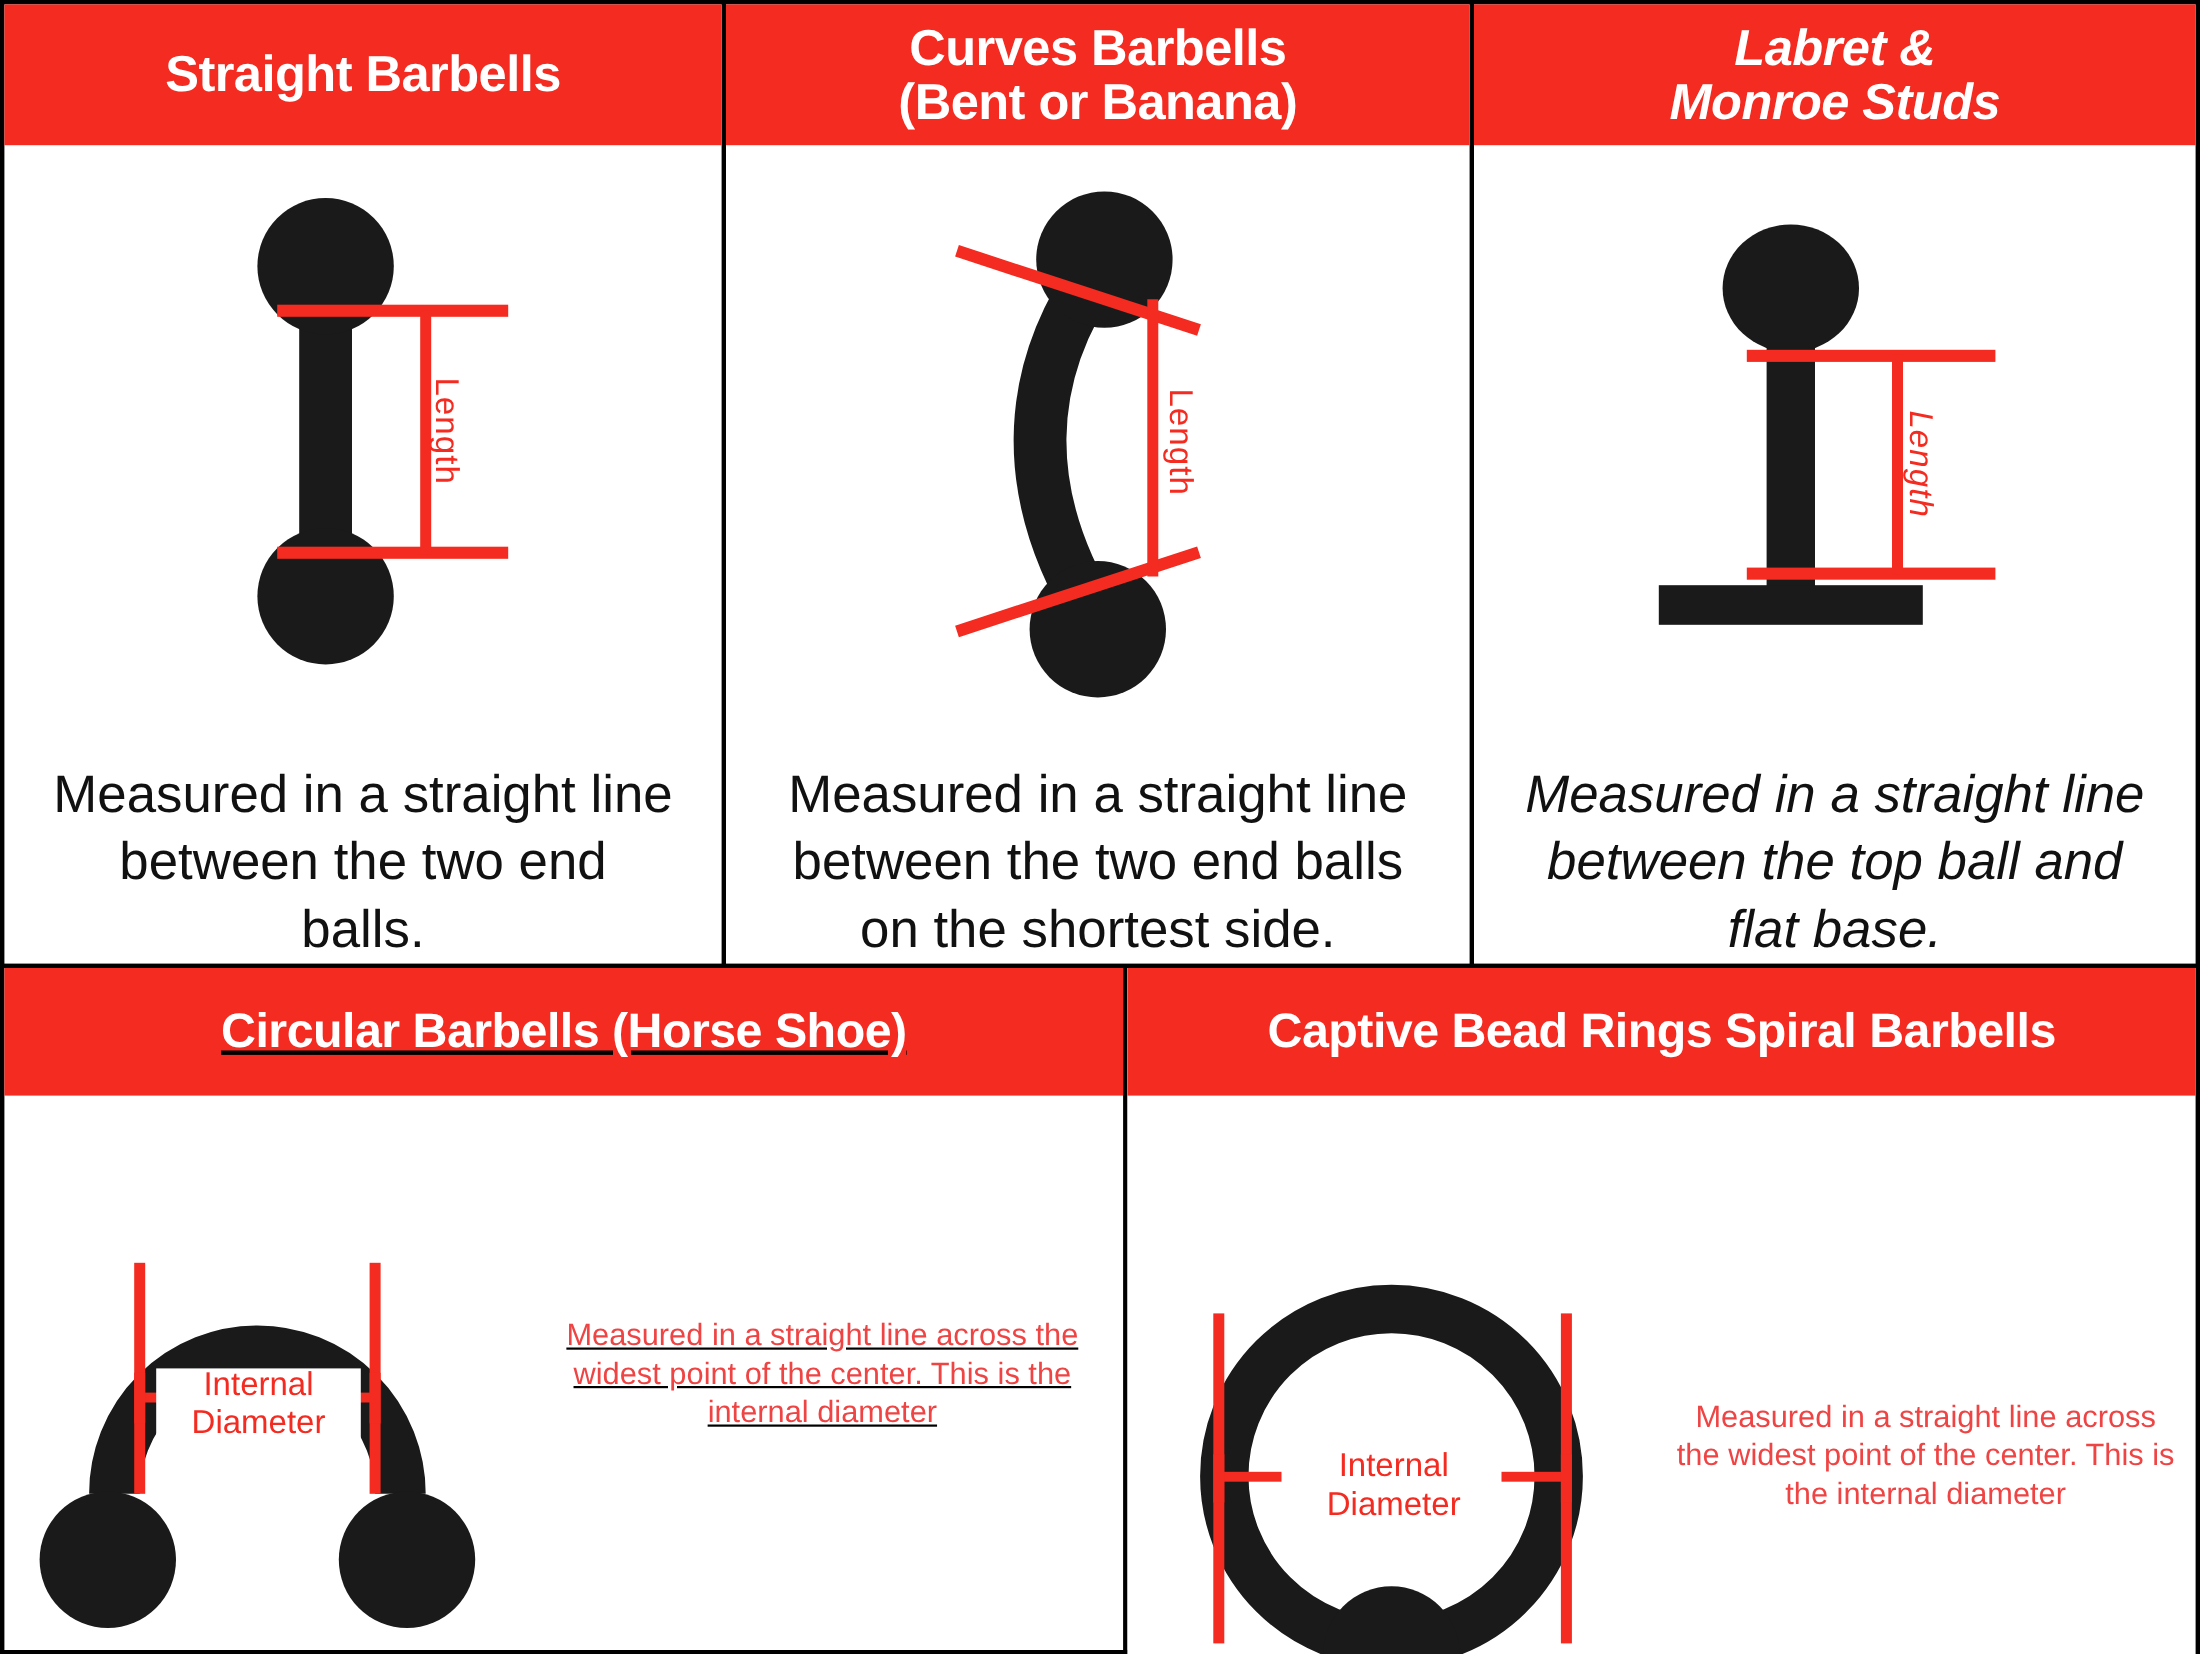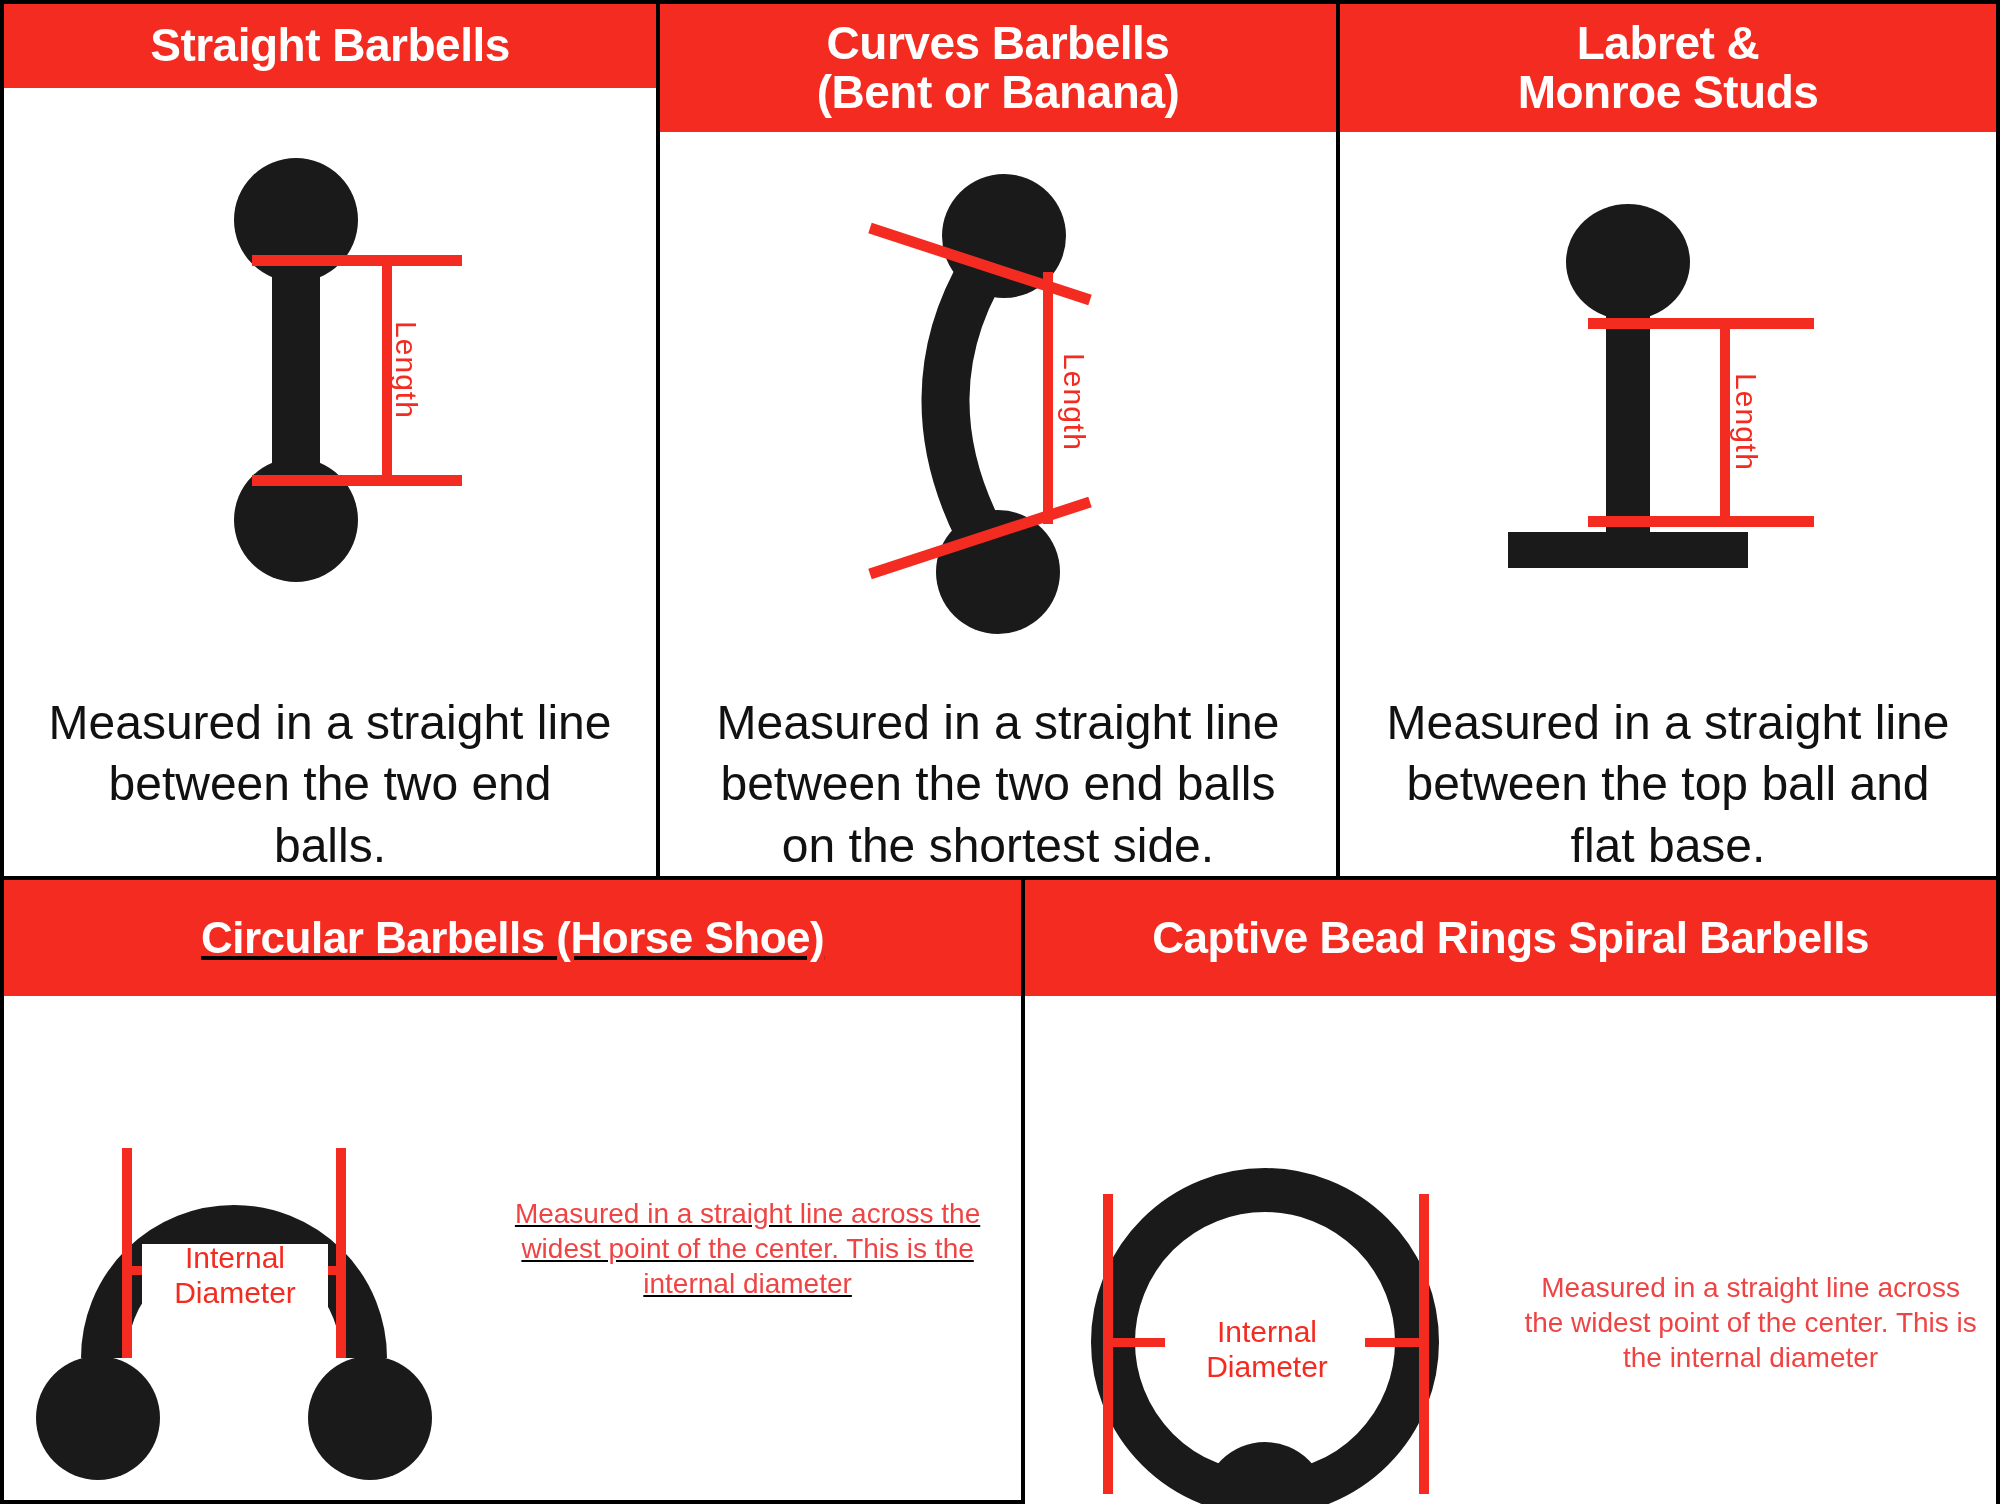--- a/index.html
+++ b/index.html
@@ -29,23 +29,23 @@
     box-sizing: border-box;
   }
   .cell {
     position: relative;
     box-sizing: border-box;
     background: #ffffff;
     border: 4px solid #000000;
     display: flex;
     flex-direction: column;
   }
-  .cell-a { width: 660px; height: 880px; gap: 22px; }
+  .cell-a { width: 660px; height: 880px; }
   .cell-b { width: 680px; height: 880px; border-left: none; }
-  .cell-c { width: 660px; height: 880px; border-left: none; }
+  .cell-c { width: 660px; height: 880px; border-left: none; font-style: italic; }
 
   .banner {
     background: #f32b20;
     color: #ffffff;
     font-weight: bold;
     text-align: center;
     display: flex;
     align-items: center;
     justify-content: center;
     flex-direction: column;

